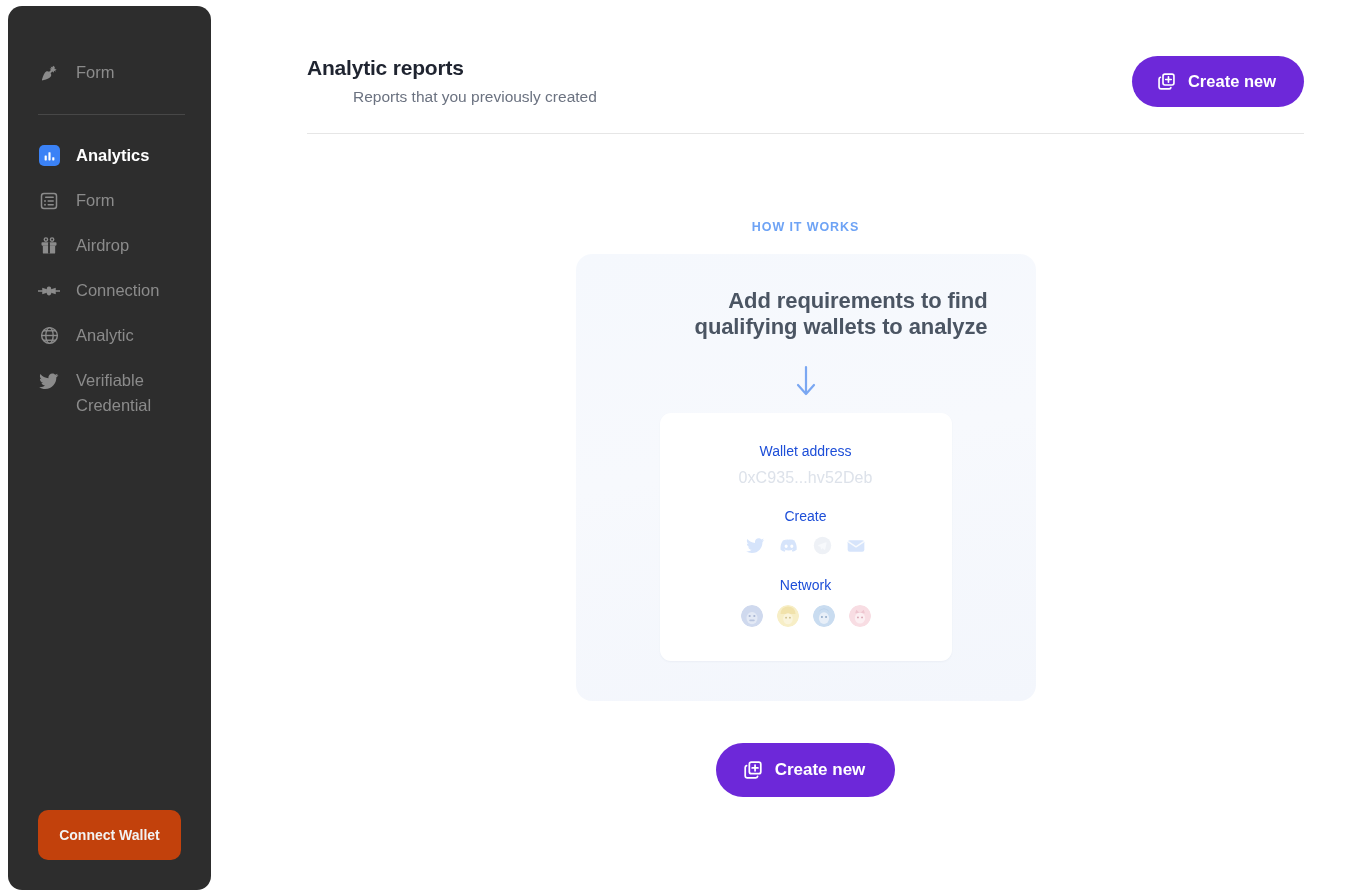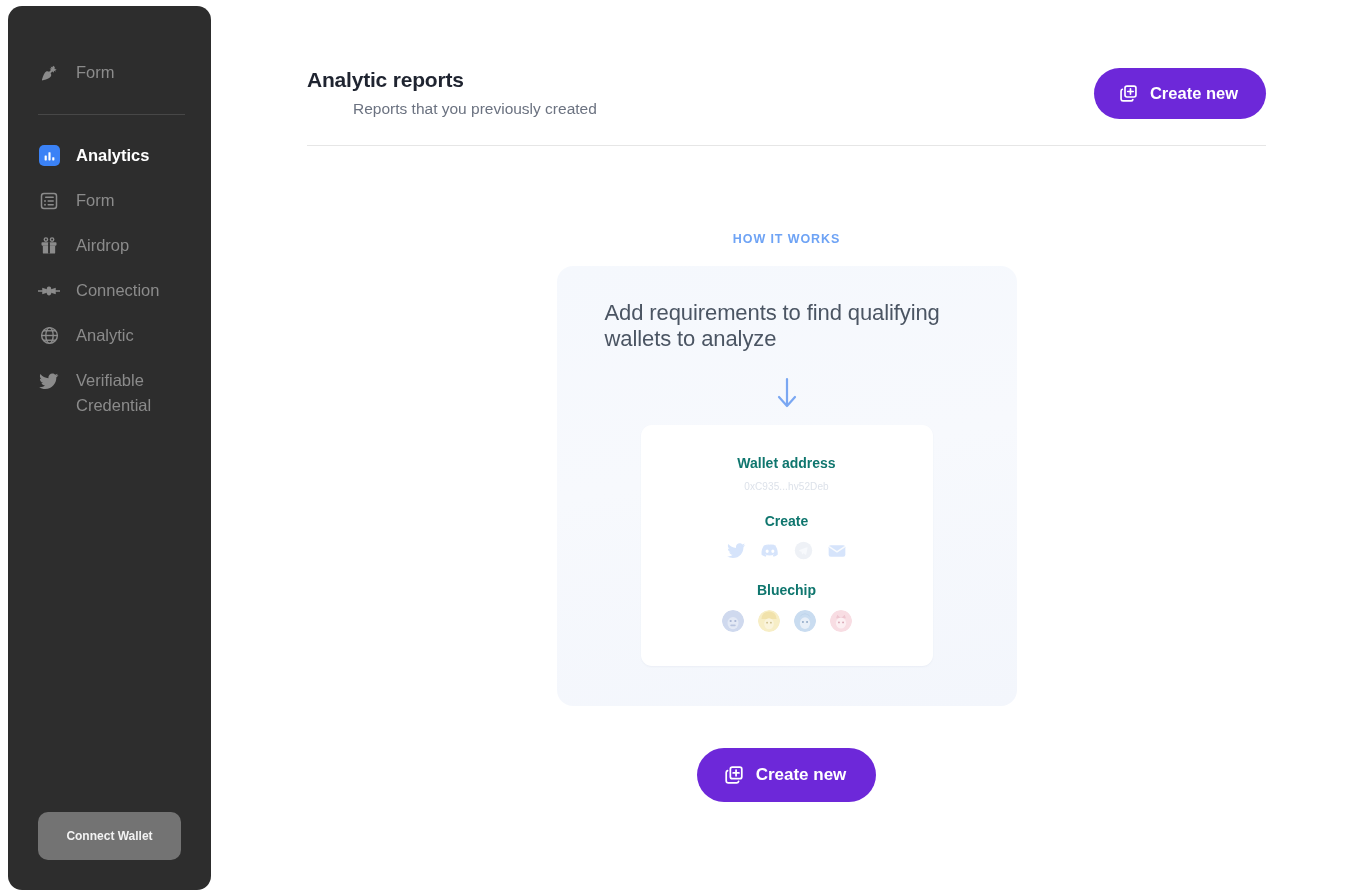--- a/index.html
+++ b/index.html
@@ -47,36 +47,36 @@
 
   .nav-sep {
     height: 1px; background: #474747;
     margin: 19px 26px 18px 30px;
   }
 
   #sidebar-spacer { flex: 1 1 auto; }
 
   #connect-wallet {
     margin: 0 30px 30px 30px;
-    background: #737373;
+    background: #c2410c;
     color: #f2f2f2;
-    font-size: 12px;
+    font-size: 14px;
     font-weight: bold;
     border: none;
     border-radius: 10px;
     padding: 17px 0;
     cursor: pointer;
     font-family: "Liberation Sans", sans-serif;
   }
 
   
   #main {
-    position: absolute; left: 211px; top: 12px;
+    position: absolute; left: 211px; top: 0;
     width: 1161px; height: 656px;
-    padding: 56px 106px 0 96px;
+    padding: 56px 68px 0 96px;
   }
 
   #page-header {
     display: flex; align-items: flex-start; justify-content: space-between;
     padding-bottom: 26px;
     border-bottom: 1px solid #e6e6e6;
   }
   #page-title {
     font-size: 21px; font-weight: bold; color: #1f2430;
     letter-spacing: -0.2px;
@@ -110,21 +110,21 @@
   #how-card {
     margin-top: 20px;
     width: 460px;
     border-radius: 16px;
     background: linear-gradient(170deg, #f5f8fd 0%, #f7f9fd 45%, #f3f6fc 100%);
     padding: 34px 48px 40px 48px;
     display: flex; flex-direction: column; align-items: center;
   }
   #how-heading {
     font-size: 22px; color: #4b5563; line-height: 1.2;
-    text-align: left; font-weight: normal;
+    text-align: right; font-weight: bold;
     letter-spacing: -0.1px;
   }
 
   #req-box {
     margin-top: 27px;
     width: 272px;
     background: #ffffff;
     border-radius: 11px;
     padding: 22px 0;
     text-align: center;
@@ -139,23 +139,23 @@
   #arrow-down svg { display: block; }
 
   #wallet-box {
     width: 292px;
     background: #ffffff;
     border-radius: 11px;
     padding: 30px 0 34px 0;
     display: flex; flex-direction: column; align-items: center;
     box-shadow: 0 1px 2px rgba(60,80,120,0.05);
   }
-  .w-label { font-size: 14px; font-weight: bold; color: #0f766e; }
+  .w-label { font-size: 14px; font-weight: normal; color: #1d4ed8; }
   .w-value {
-    font-size: 10px; color: #dde2ea; margin-top: 10px;
+    font-size: 16px; color: #dde2ea; margin-top: 10px;
     letter-spacing: 0.1px;
   }
   .w-label.mt { margin-top: 21px; }
 
   .icon-row { display: flex; gap: 14px; margin-top: 12px; align-items: center; }
   .icon-row svg { display: block; }
 
   .chip { width: 22px; height: 22px; border-radius: 50%; display:block; }
 
   #bottom-create-wrap {
@@ -320,21 +320,21 @@
               </svg>
             </span>
             <span>
               <svg width="20" height="20" viewBox="0 0 24 24" fill="#d6e4fb">
                 <rect x="2" y="5" width="20" height="14" rx="2.5"></rect>
                 <path d="M3 7l9 6 9-6" fill="none" stroke="#f8fafd" stroke-width="1.8" stroke-linecap="round" stroke-linejoin="round"></path>
               </svg>
             </span>
           </div>
 
-          <div class="w-label mt">Bluechip</div>
+          <div class="w-label mt">Network</div>
           <div class="icon-row">
             <span>
               <svg class="chip" viewBox="0 0 32 32">
                 <circle cx="16" cy="16" r="16" fill="#cfd9ee"></circle>
                 <ellipse cx="16" cy="19" rx="8" ry="9" fill="#e3e9f5"></ellipse>
                 <circle cx="12.6" cy="16" r="1.6" fill="#a9b6d4"></circle>
                 <circle cx="19.4" cy="16" r="1.6" fill="#a9b6d4"></circle>
                 <rect x="12" y="21" width="8" height="2.6" rx="1.3" fill="#b9c5df"></rect>
               </svg>
             </span>

